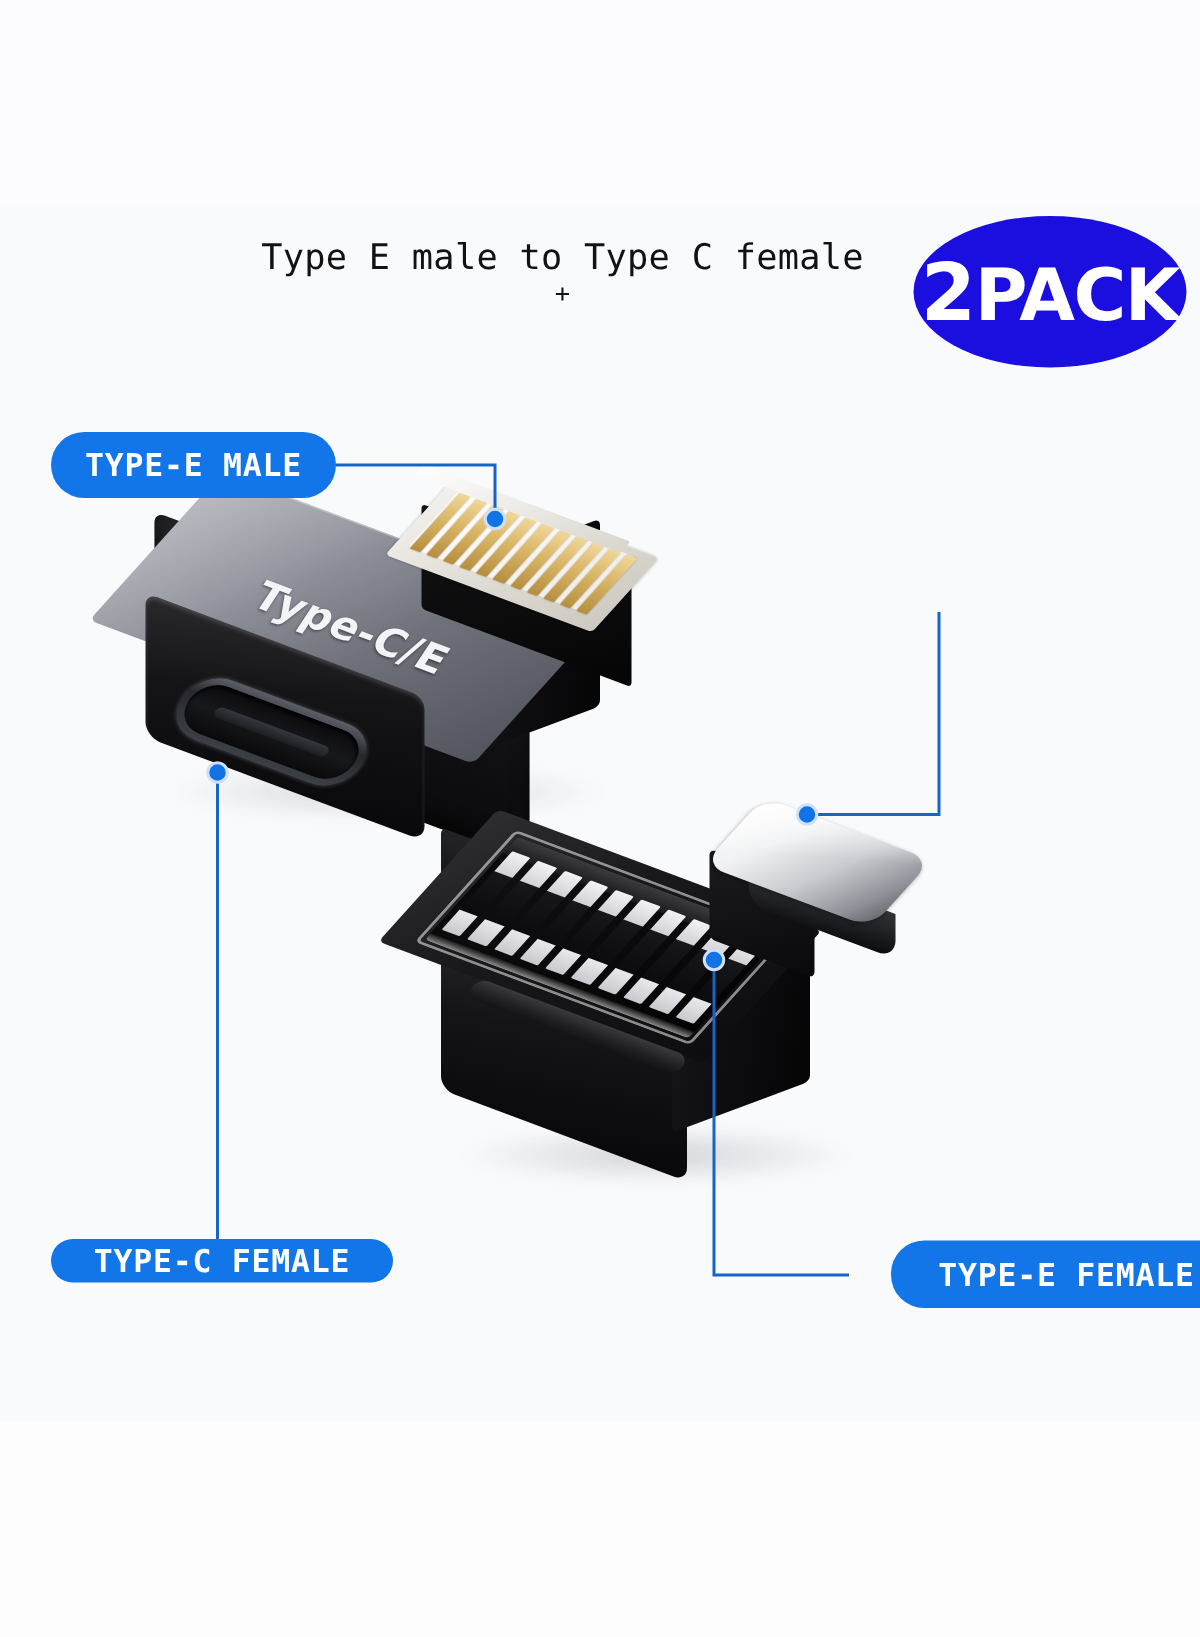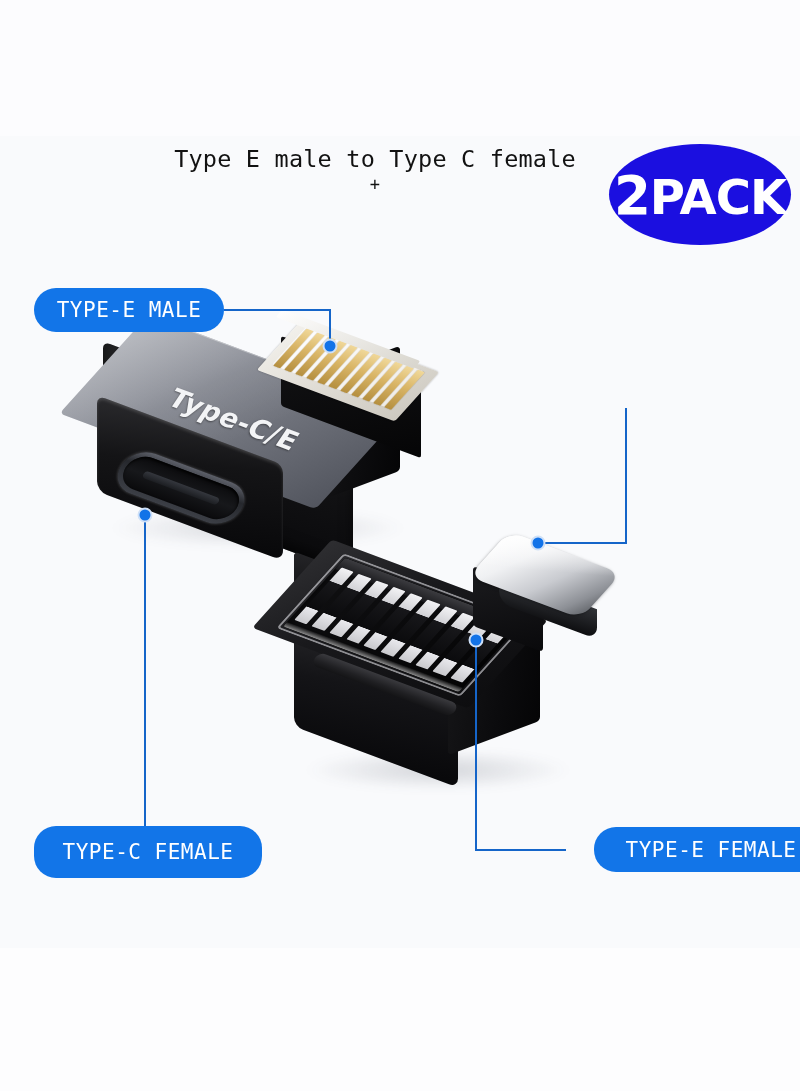--- a/index.html
+++ b/index.html
@@ -32,21 +32,21 @@
     left: 140px;
     top: 148px;
     width: 470px;
     text-align: center;
     color: #121212;
     font-family: "DejaVu Sans Mono", monospace;
     font-size: 23.5px;
     letter-spacing: 0.2px;
     line-height: 1.0;
   }
-  .title-line { white-space: nowrap; }
+  .title-line { white-space: nowrap; margin-top: 12px; }
   .title-plus {
     font-size: 17px;
     line-height: 1.0;
     margin: 4px 0 3px 0;
   }
   .title-line2 { white-space: nowrap; }
 
   
   .pack-badge {
     position: absolute;
@@ -72,33 +72,33 @@
   }
   .pack-num { font-size: 53px; }
   .pack-word { font-size: 48px; }
 
   
   .pill {
     position: absolute;
     background: #1275e8;
     color: #ffffff;
     font-family: "DejaVu Sans Mono", monospace;
-    font-weight: normal;
+    font-weight: bold;
     font-size: 21px;
     letter-spacing: 0.5px;
     border-radius: 22px;
     display: flex;
     align-items: center;
     justify-content: center;
     white-space: nowrap;
     z-index: 30;
   }
   #pill-type-e-male   { left: 34px;  top: 288px; width: 190px; height: 44px; }
   #pill-type-c-male   { left: 524px; top: 363px; width: 196px; height: 45px; }
-  #pill-type-c-female { left: 34px;  top: 826px; width: 228px; height: 52px; }
+  #pill-type-c-female { left: 34px;  top: 826px; width: 228px; height: 29px; }
   #pill-type-e-female { left: 594px; top: 827px; width: 234px; height: 45px;
                         border-top-right-radius: 0; border-bottom-right-radius: 0; }
 
   
   .leaders {
     position: absolute;
     left: 0; top: 0;
     width: 800px; height: 1091px;
     z-index: 20;
     pointer-events: none;

